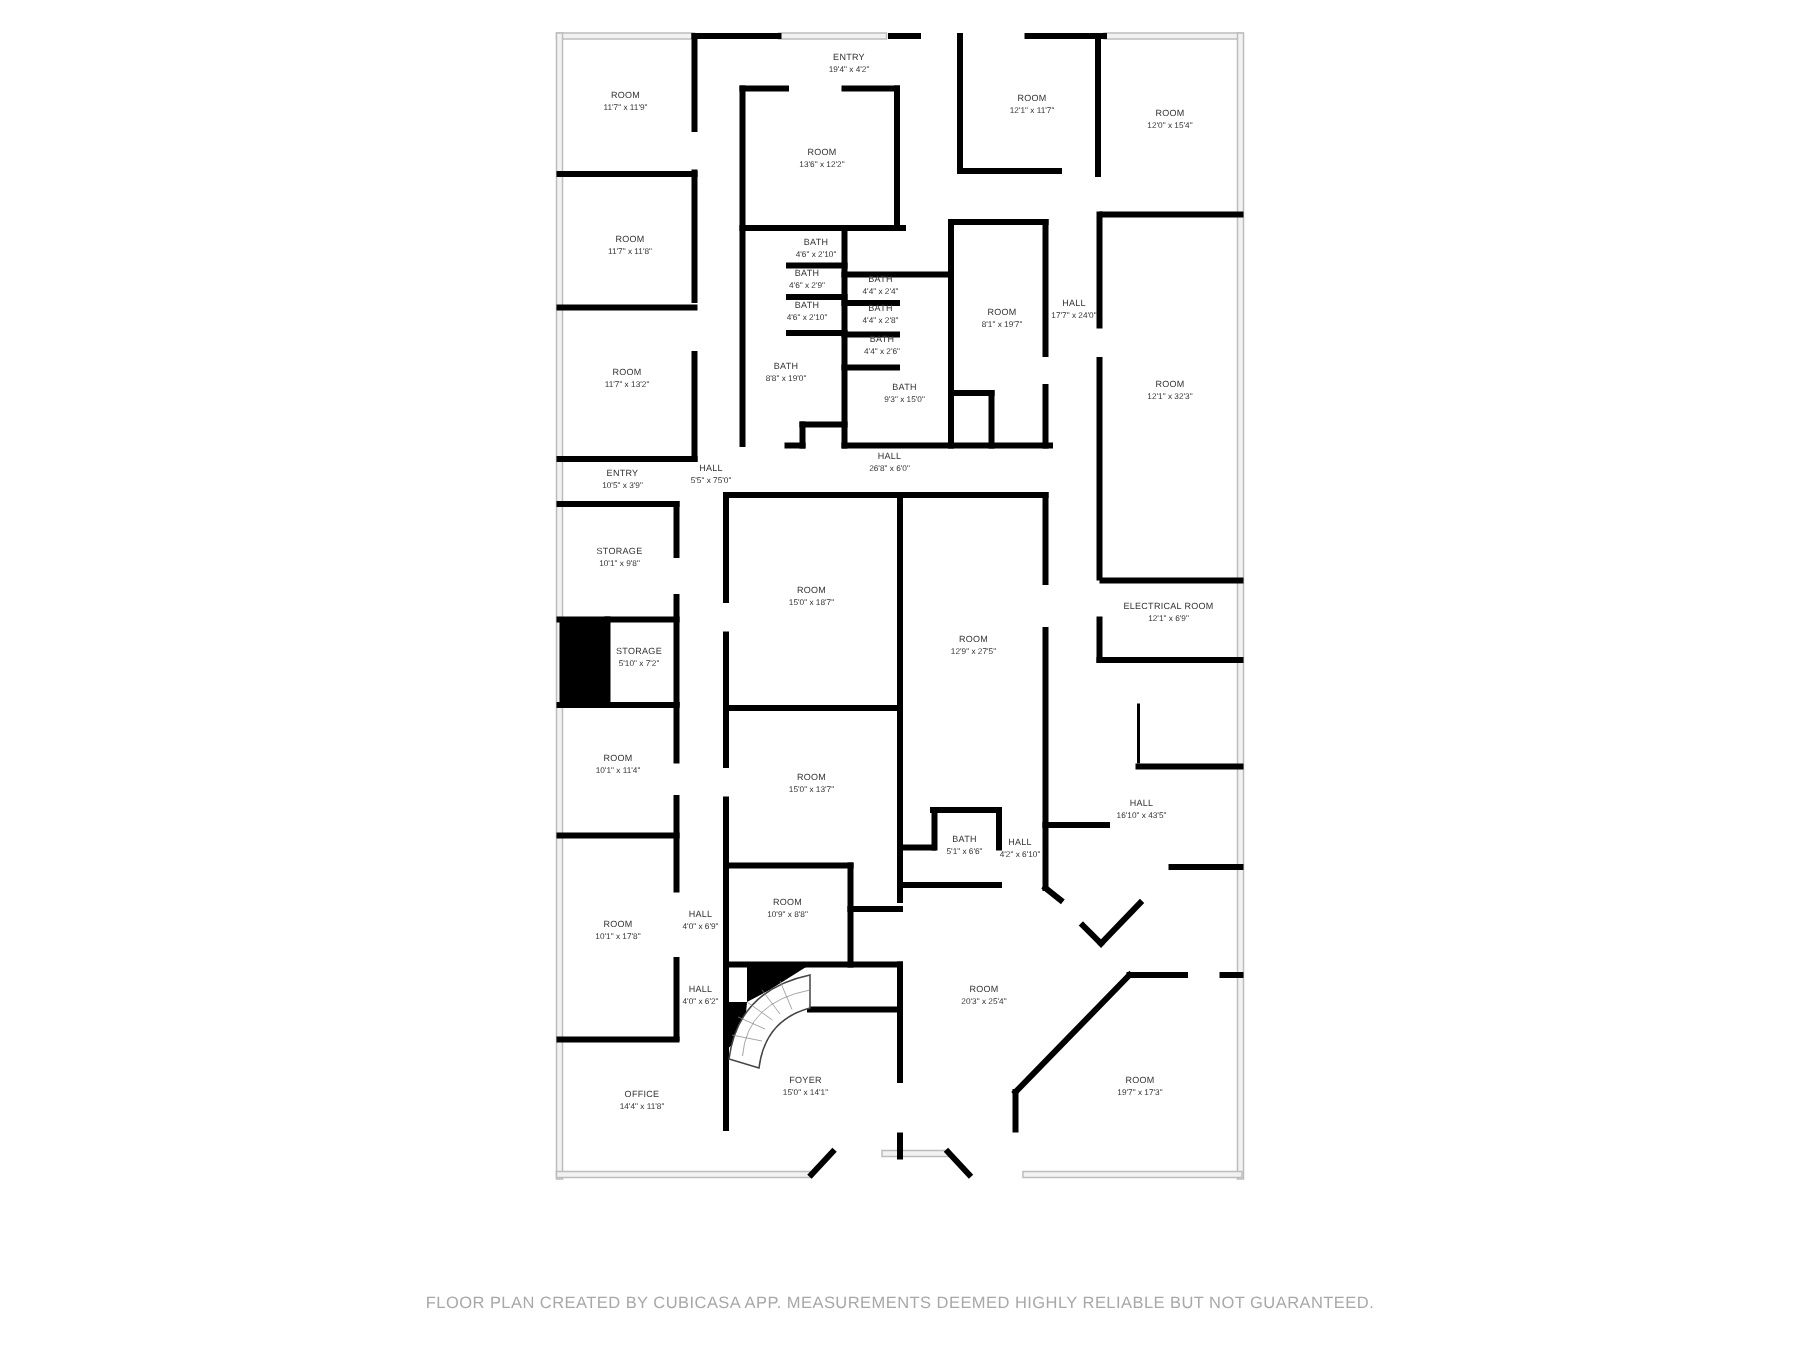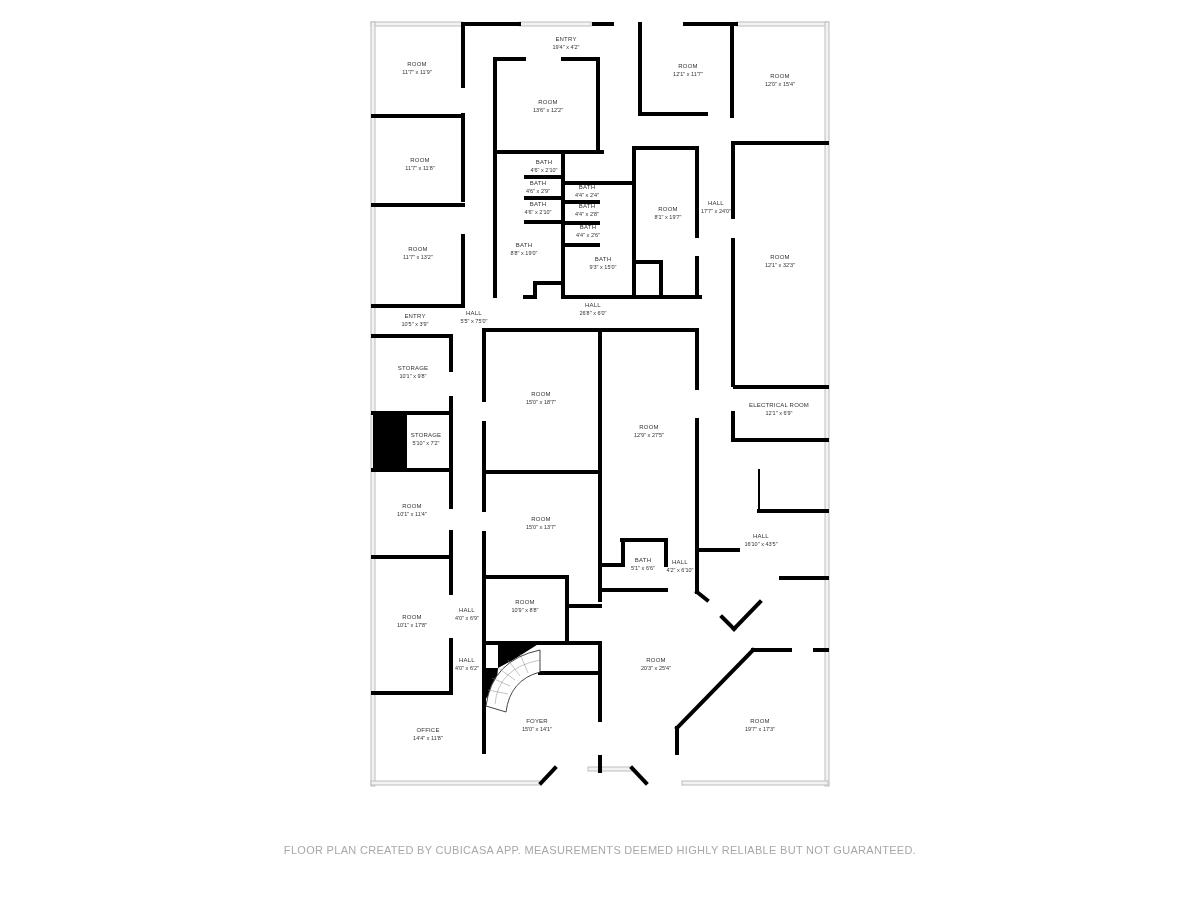--- a/index.html
+++ b/index.html
@@ -3,21 +3,21 @@
 <meta charset="utf-8">
 <style>
   html, body { margin:0; padding:0; background:#ffffff; }
   body { width:1200px; height:900px; position:relative; overflow:hidden; font-family:"Liberation Sans", sans-serif; }
   #plan { position:absolute; left:0; top:0; width:1200px; height:900px; }
   .wall { stroke:#000; stroke-width:4; fill:none; stroke-linecap:square; }
   .window { fill:#f2f2f2; stroke:#bdbdbd; stroke-width:1; }
   .label { position:absolute; transform:translate(-50%,-50%); text-align:center; color:#333; line-height:8px; white-space:nowrap; }
   .label .name { font-size:6px; letter-spacing:0.2px; display:block; }
   .label .dim { font-size:5.5px; display:block; }
-  .footer { position:absolute; left:0; width:1200px; top:844px; text-align:center; font-size:11px; color:#a8a8a8; letter-spacing:0.3px; }
+  .footer { position:absolute; left:0; width:1200px; top:863px; text-align:center; font-size:11px; color:#a8a8a8; letter-spacing:0.3px; }
 </style>
 </head>
 <body>
 
 <svg id="plan" viewBox="0 0 1200 900" xmlns="http://www.w3.org/2000/svg">
 
   <g>
     <rect class="window" x="371" y="22" width="92" height="4"></rect>
     <rect class="window" x="519" y="22" width="72" height="4"></rect>
     <rect class="window" x="736" y="22" width="92" height="4"></rect>

